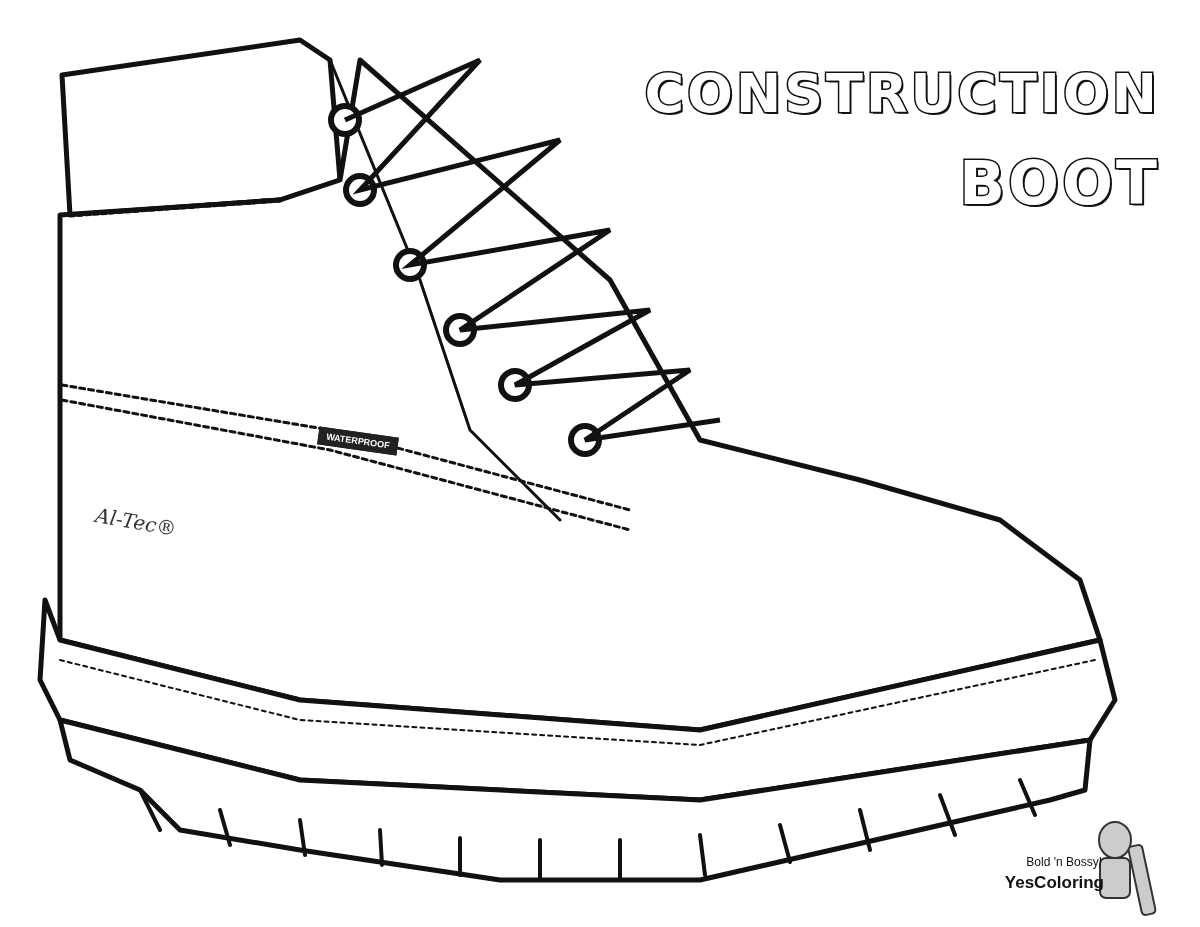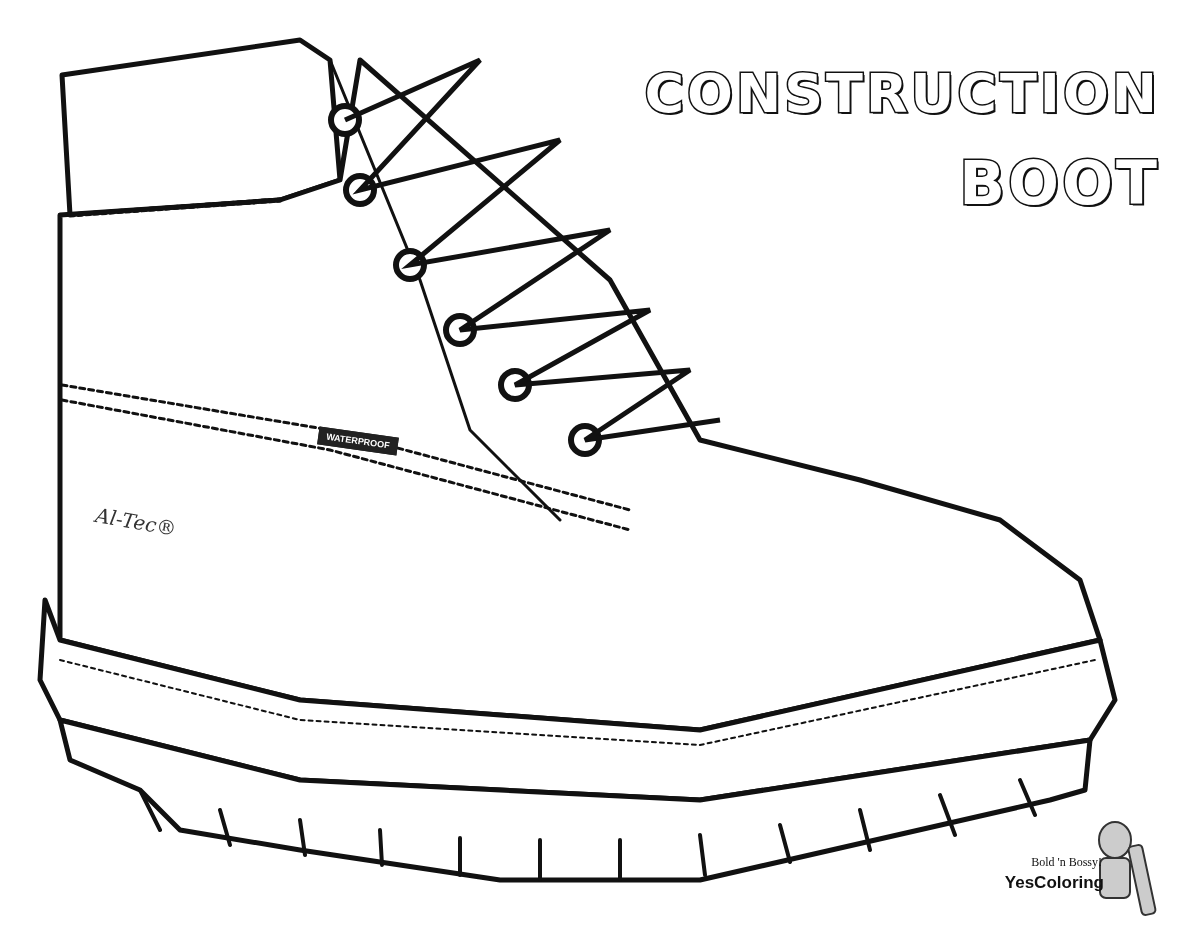--- a/index.html
+++ b/index.html
@@ -8,21 +8,21 @@
     position:absolute; right:40px; text-align:right;
     font-family:"DejaVu Sans", sans-serif; font-weight:bold;
     color:#ffffff; letter-spacing:3px;
     -webkit-text-stroke: 3px #111;
     paint-order: stroke fill;
     text-shadow: 2px 2px 0 #111;
   }
   .title.l1 { top:62px; font-size:54px; }
   .title.l2 { top:148px; font-size:60px; }
   svg.art { position:absolute; left:0; top:0; }
-  .wm1 { position:absolute; right:98px; top:855px; font-size:12px; color:#111; font-family:Liberation Serif, serif; }
+  .wm1 { position:absolute; right:98px; top:855px; font-size:12px; color:#111; font-family:Liberation Sans, sans-serif; }
   .wm2 { position:absolute; right:96px; top:873px; font-size:17px; font-weight:bold; color:#111; font-family:"Liberation Sans", sans-serif;margin-left:32px; }
   .badge { position:absolute; left:318px; top:432px; transform:rotate(8deg); background:#222; color:#fff; font-size:9px; font-weight:bold; padding:2px 6px; border:2px solid #222; font-family:"Liberation Sans", sans-serif; }
   .brand { position:absolute; left:95px; top:510px; transform:rotate(10deg); font-size:20px; font-style:italic; color:#333; font-family:"DejaVu Serif", serif; }
 </style>
 </head>
 <body>
 
 <svg class="art" width="1200" height="927" viewBox="0 0 1200 927">
   <g fill="none" stroke="#111" stroke-width="5" stroke-linejoin="round" stroke-linecap="round">
 

